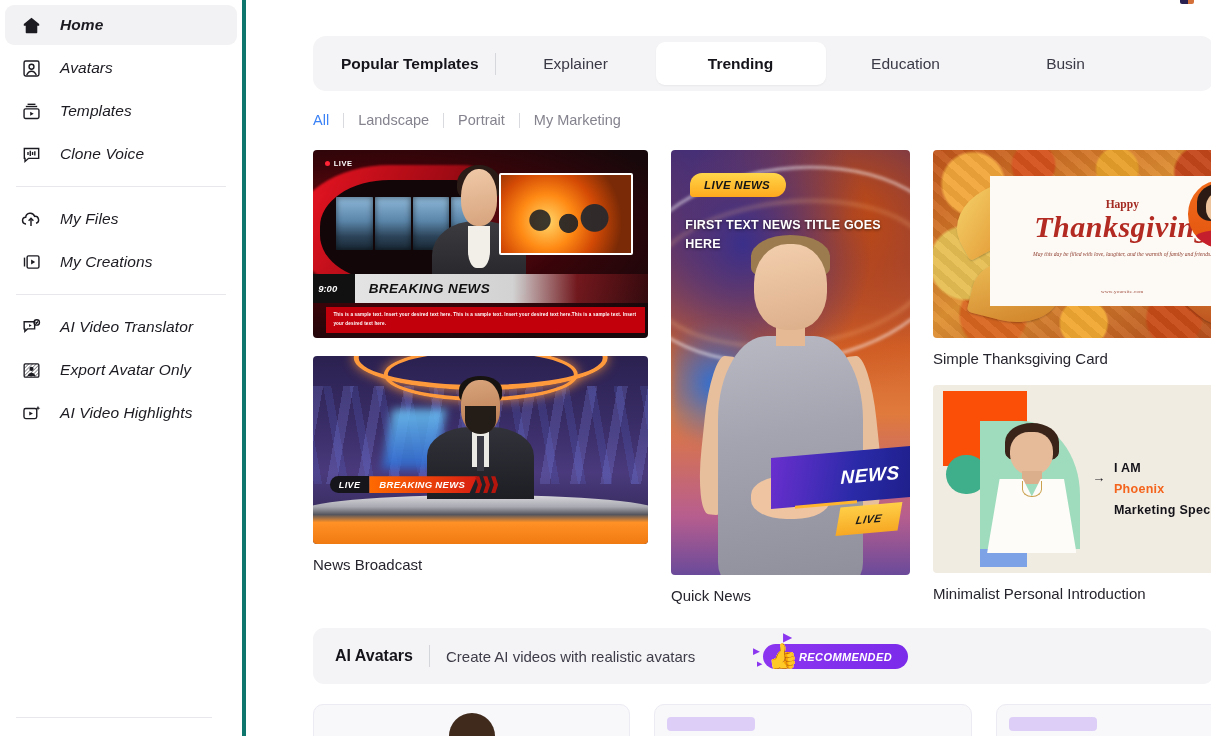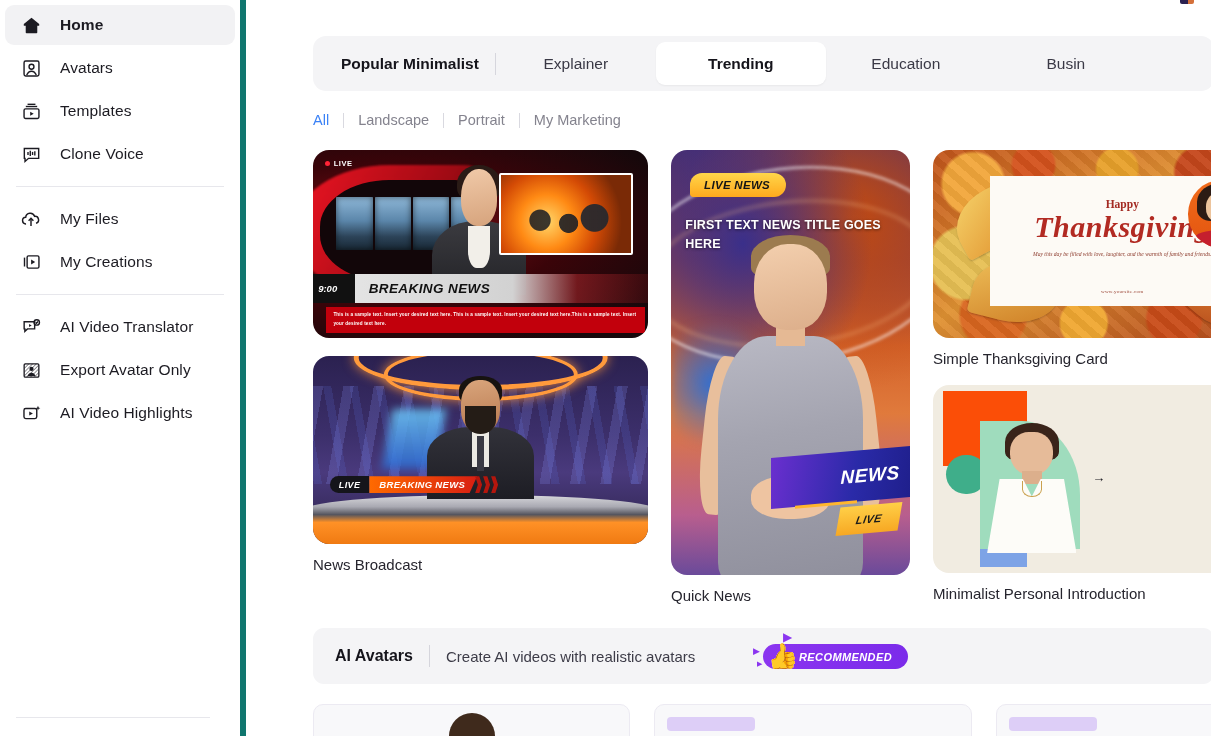--- a/index.html
+++ b/index.html
@@ -9,23 +9,24 @@
     background: #ffffff;
     font-family: "Liberation Sans", sans-serif;
     color: #1c1b22;
   }
   .app { display: flex; width: 1211px; height: 736px; position: relative; }
 
   
   .sidebar {
     width: 246px; min-width: 246px; height: 736px;
     background: #ffffff;
-    border-right: 6px solid #0f766e;
+    border-right: 4px solid #0f766e;
     padding-top: 0px;
     position: relative;
+    font-style: italic;
   }
   .nav-group { padding: 0 2px; }
   .nav-item {
     display: flex; align-items: center;
     height: 40px;
     margin: 3px 3px;
     padding-left: 14px;
     border-radius: 9px;
     cursor: pointer;
     gap: 17px;
@@ -112,21 +113,21 @@
   
   .grid {
     margin-top: 19px;
     display: flex;
     gap: 23px;
     align-items: flex-start;
   }
   .col { display: flex; flex-direction: column; gap: 18px; }
   .card { cursor: pointer; }
   .thumb {
-    border-radius: 16px;
+    border-radius: 4px;
     overflow: hidden;
     position: relative;
     background: #111;
   }
   .card-title {
     margin-top: 12px;
     font-size: 15px;
     color: #26252e;
     white-space: nowrap;
   }
@@ -667,21 +668,21 @@
 
     <div class="nav-divider bottom"></div>
   </aside>
 
   <main class="main">
     <div class="clip-frag"></div>
 
     <div class="main-inner">
 
       <div class="tabbar">
-        <div class="tab lead">Popular Minimalist</div>
+        <div class="tab lead">Popular Templates</div>
         <div class="tab-sep"></div>
         <div class="tab wide">Explainer</div>
         <div class="tab active">Trending</div>
         <div class="tab wide">Education</div>
         <div class="tab wide">Busin</div>
       </div>
 
       <div class="filters">
         <div class="filter active">All</div>
         <div class="filter-sep"></div>
@@ -816,20 +817,25 @@
 
               <div class="mint"></div>
               <div class="person">
                 <div class="hair"></div>
                   <div class="face"></div>
                   <div class="neck"></div>
                 <div class="top"></div>
                   <div class="neckl"></div>
               </div>
               <div class="arrow">→</div>
+              <div class="txt">
+                <div class="l1">I AM</div>
+                <div class="l2">Phoenix</div>
+                <div class="l3">Marketing Spec</div>
+              </div>
             </div>
             <div class="card-title">Minimalist Personal Introduction</div>
           </div>
 
         </div>
       </div>
 
       <div class="banner">
         <div class="b-title">AI Avatars</div>
         <div class="b-sep"></div>

